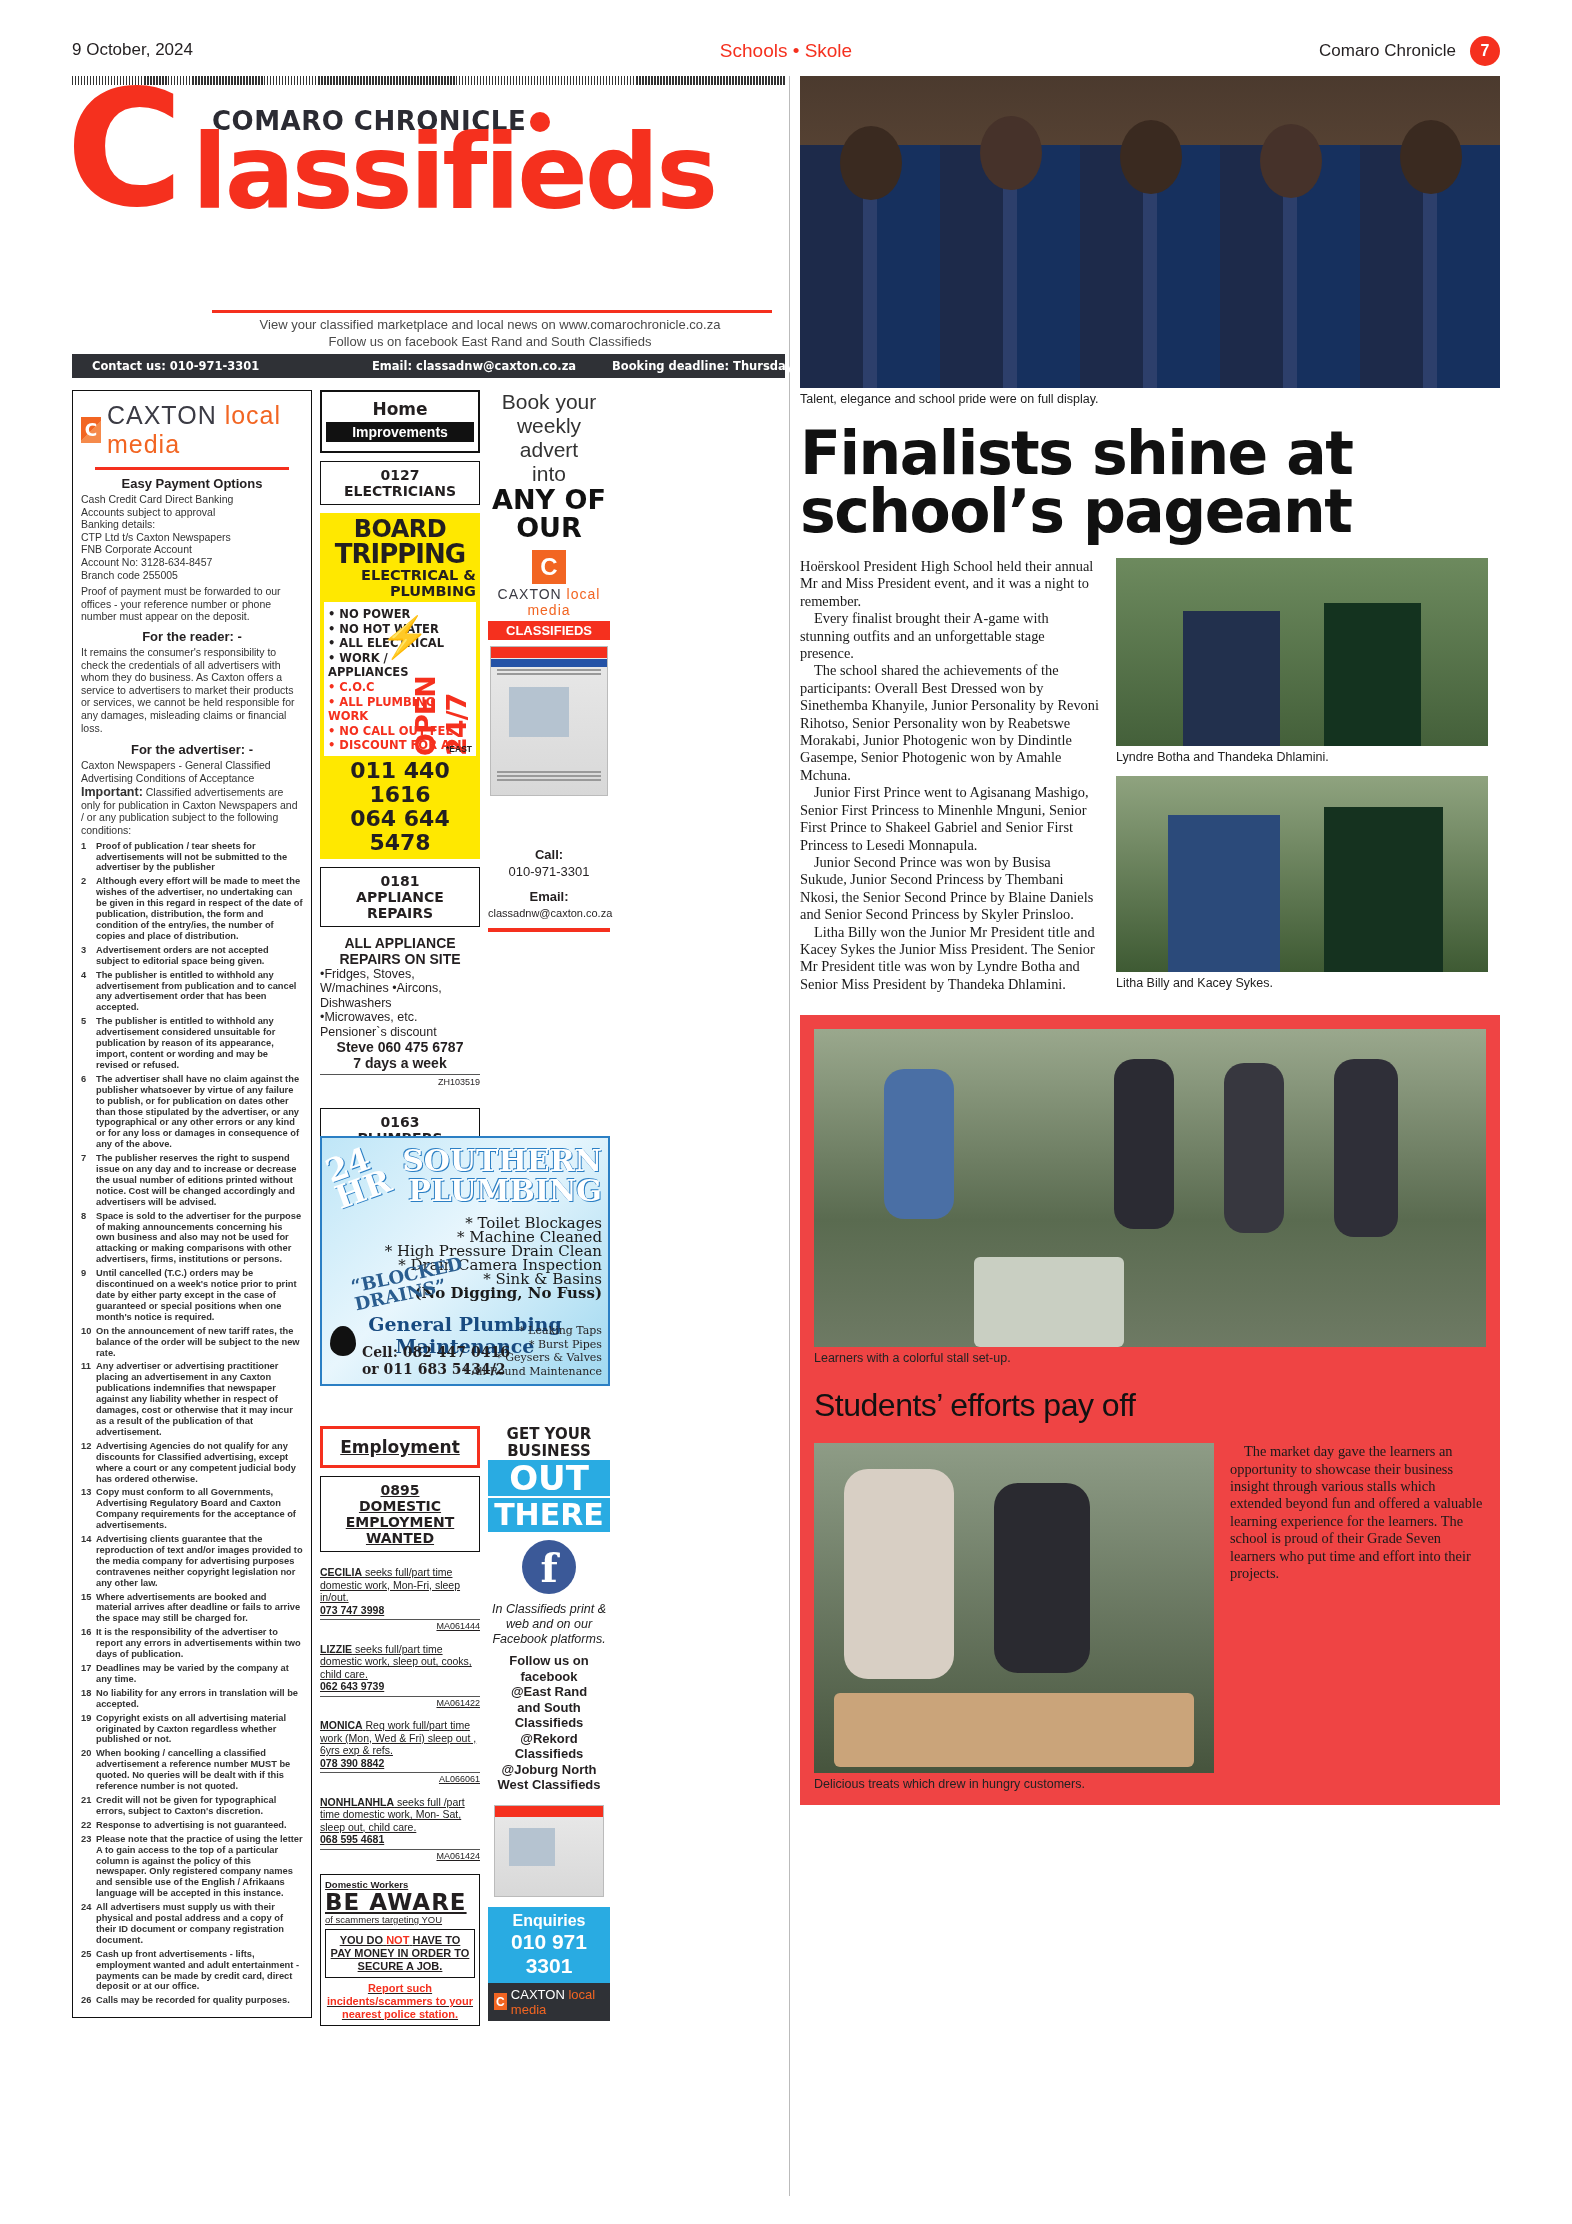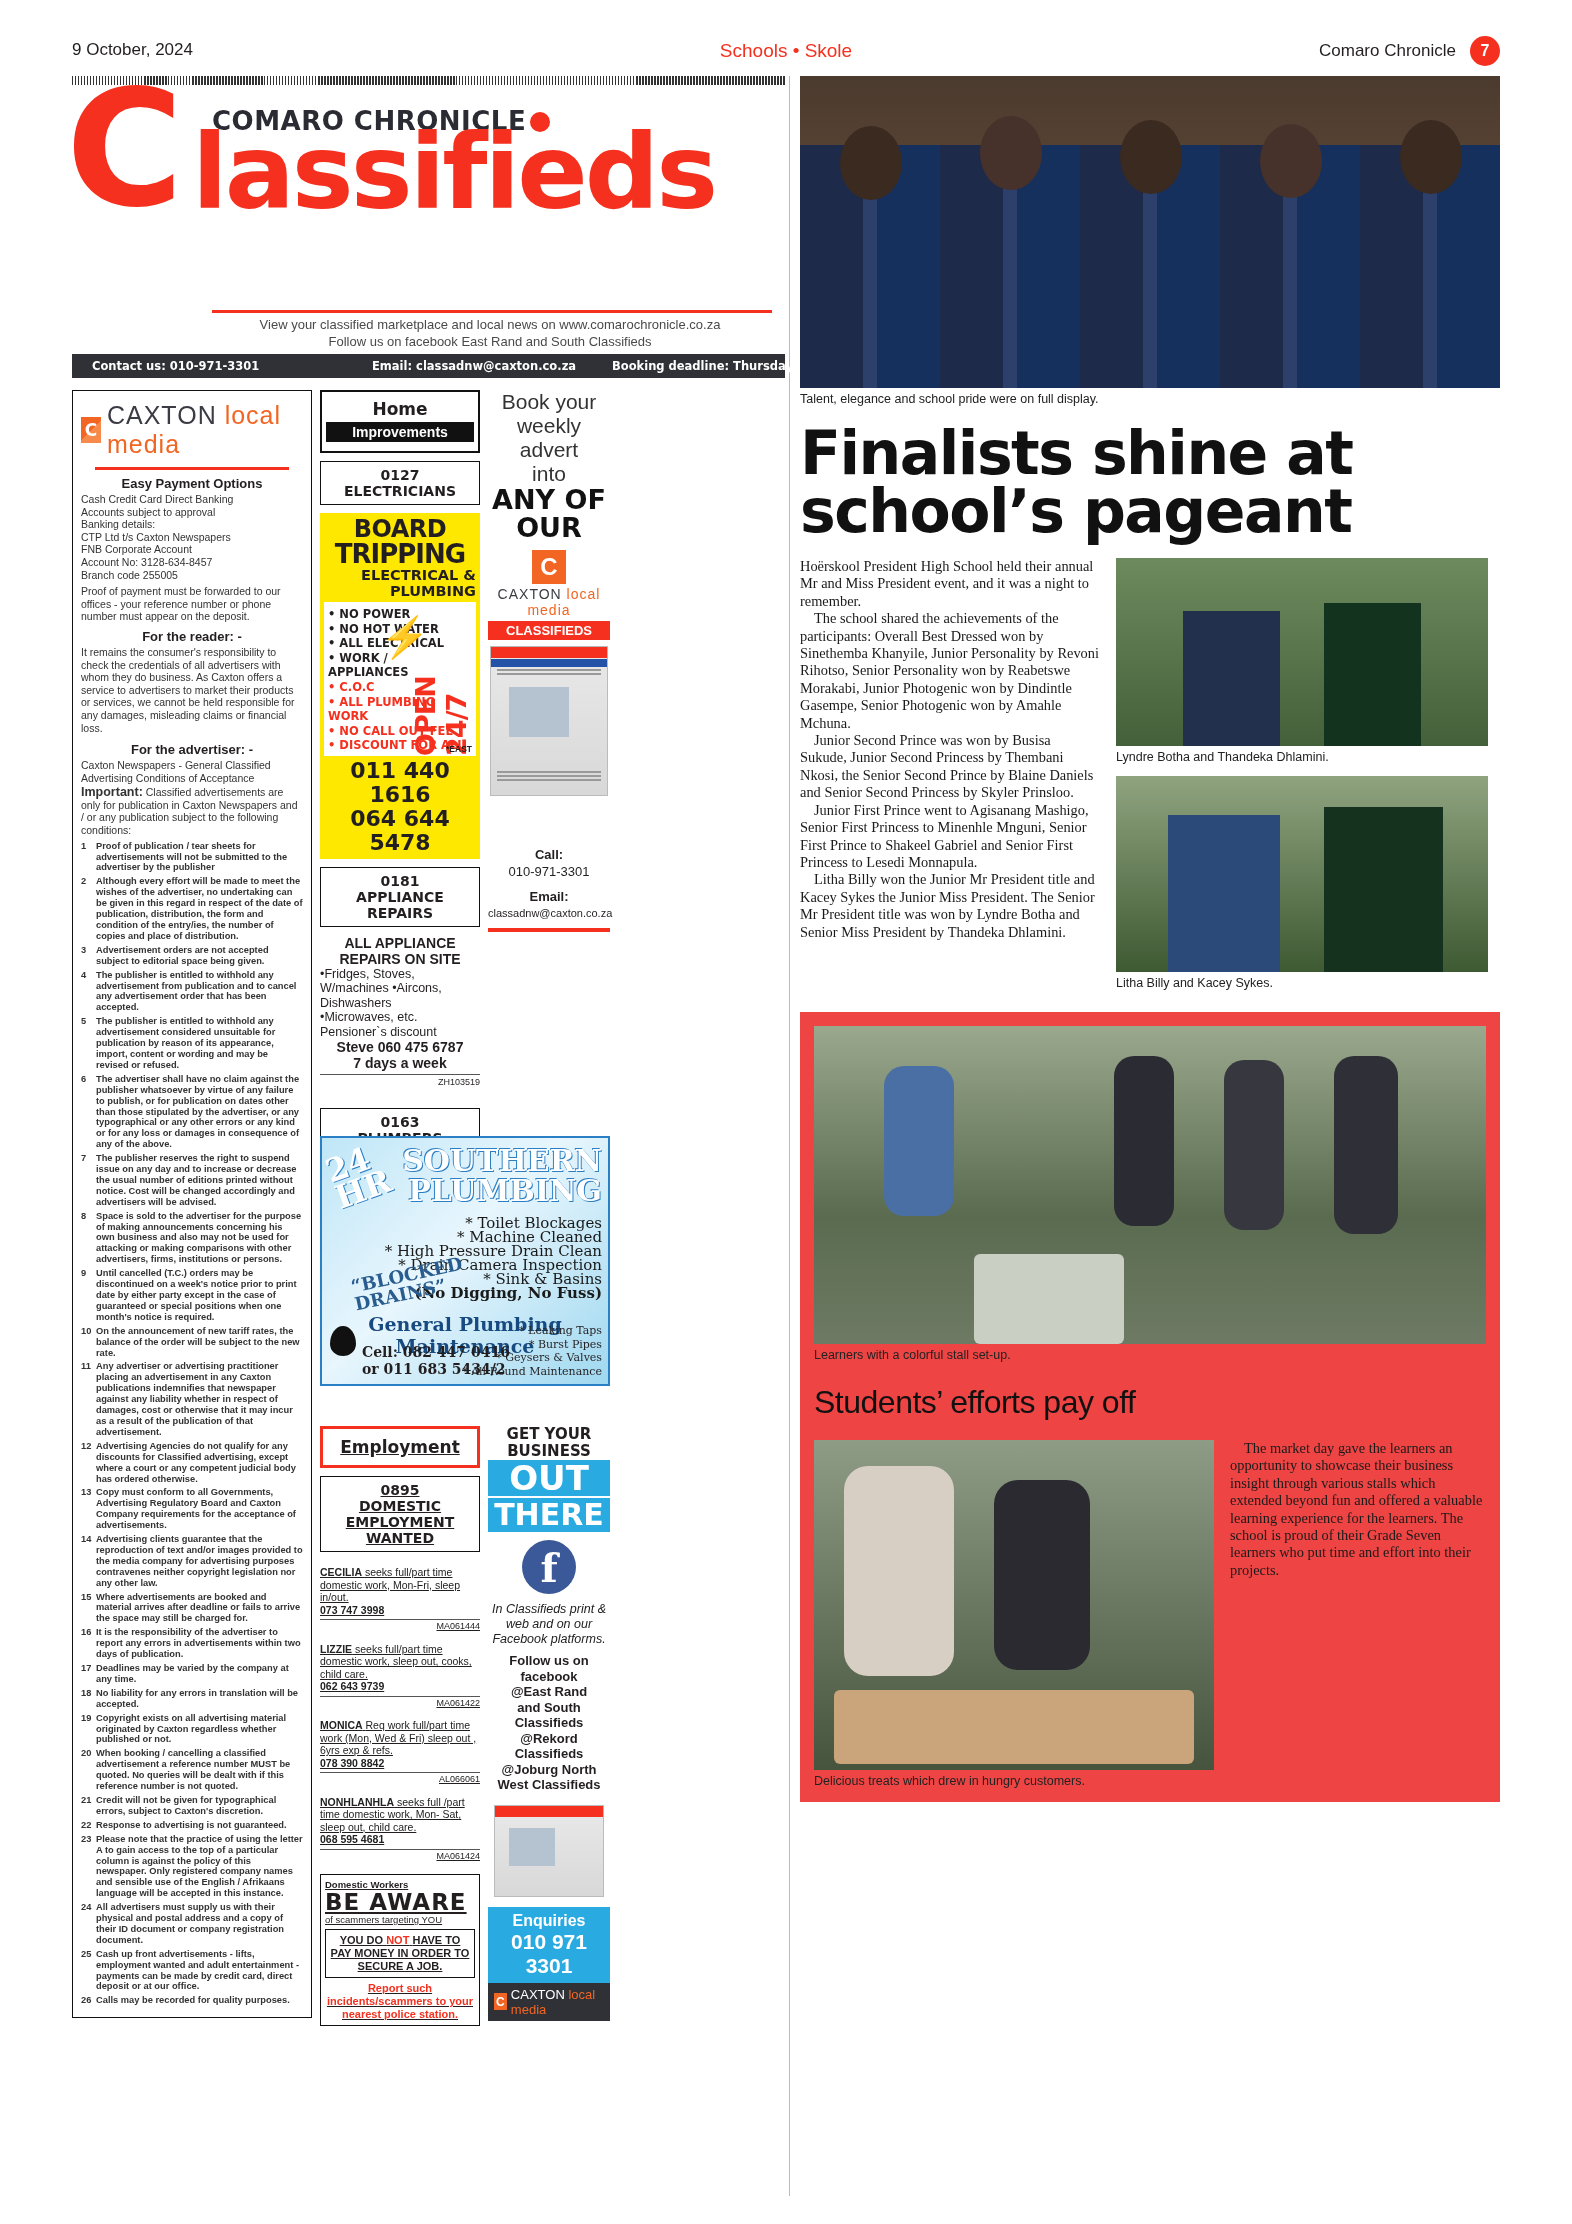--- a/index.html
+++ b/index.html
@@ -535,23 +535,24 @@
     <div class="caption">Talent, elegance and school pride were on full display.</div>
 
     <div class="headline" style="margin-top:18px;">
       <div>Finalists shine at</div>
       <div>school’s pageant</div>
     </div>
 
     <div style="display:flex; gap:16px; margin-top:18px;">
       <div class="body" style="width:300px;">
         <p class="first">Hoërskool President High School held their annual Mr and Miss President event, and it was a night to remember.</p>
+        <p>Every finalist brought their A-game with stunning outfits and an unforgettable stage presence.</p>
         <p>The school shared the achievements of the participants: Overall Best Dressed won by Sinethemba Khanyile, Junior Personality by Revoni Rihotso, Senior Personality won by Reabetswe Morakabi, Junior Photogenic won by Dindintle Gasempe, Senior Photogenic won by Amahle Mchuna.</p>
+        <p>Junior First Prince went to Agisanang Mashigo, Senior First Princess to Minenhle Mnguni, Senior First Prince to Shakeel Gabriel and Senior First Princess to Lesedi Monnapula.</p>
         <p>Junior Second Prince was won by Busisa Sukude, Junior Second Princess by Thembani Nkosi, the Senior Second Prince by Blaine Daniels and Senior Second Princess by Skyler Prinsloo.</p>
-        <p>Junior First Prince went to Agisanang Mashigo, Senior First Princess to Minenhle Mnguni, Senior First Prince to Shakeel Gabriel and Senior First Princess to Lesedi Monnapula.</p>
         <p>Litha Billy won the Junior Mr President title and Kacey Sykes the Junior Miss President. The Senior Mr President title was won by Lyndre Botha and Senior Miss President by Thandeka Dhlamini.</p>
       </div>
       <div style="width:372px;">
         <div class="photo ph-couple" style="width:372px;height:188px;">
           <div class="p1"></div>
           <div class="p2"></div>
         </div>
         <div class="caption">Lyndre Botha and Thandeka Dhlamini.</div>
         <div class="photo ph-couple" style="width:372px;height:196px;margin-top:12px;background:linear-gradient(#8fa37f 0%,#3e5a33 100%);">
           <div class="p1" style="left:14%;width:30%;height:80%;background:#2b4a7a;"></div>

